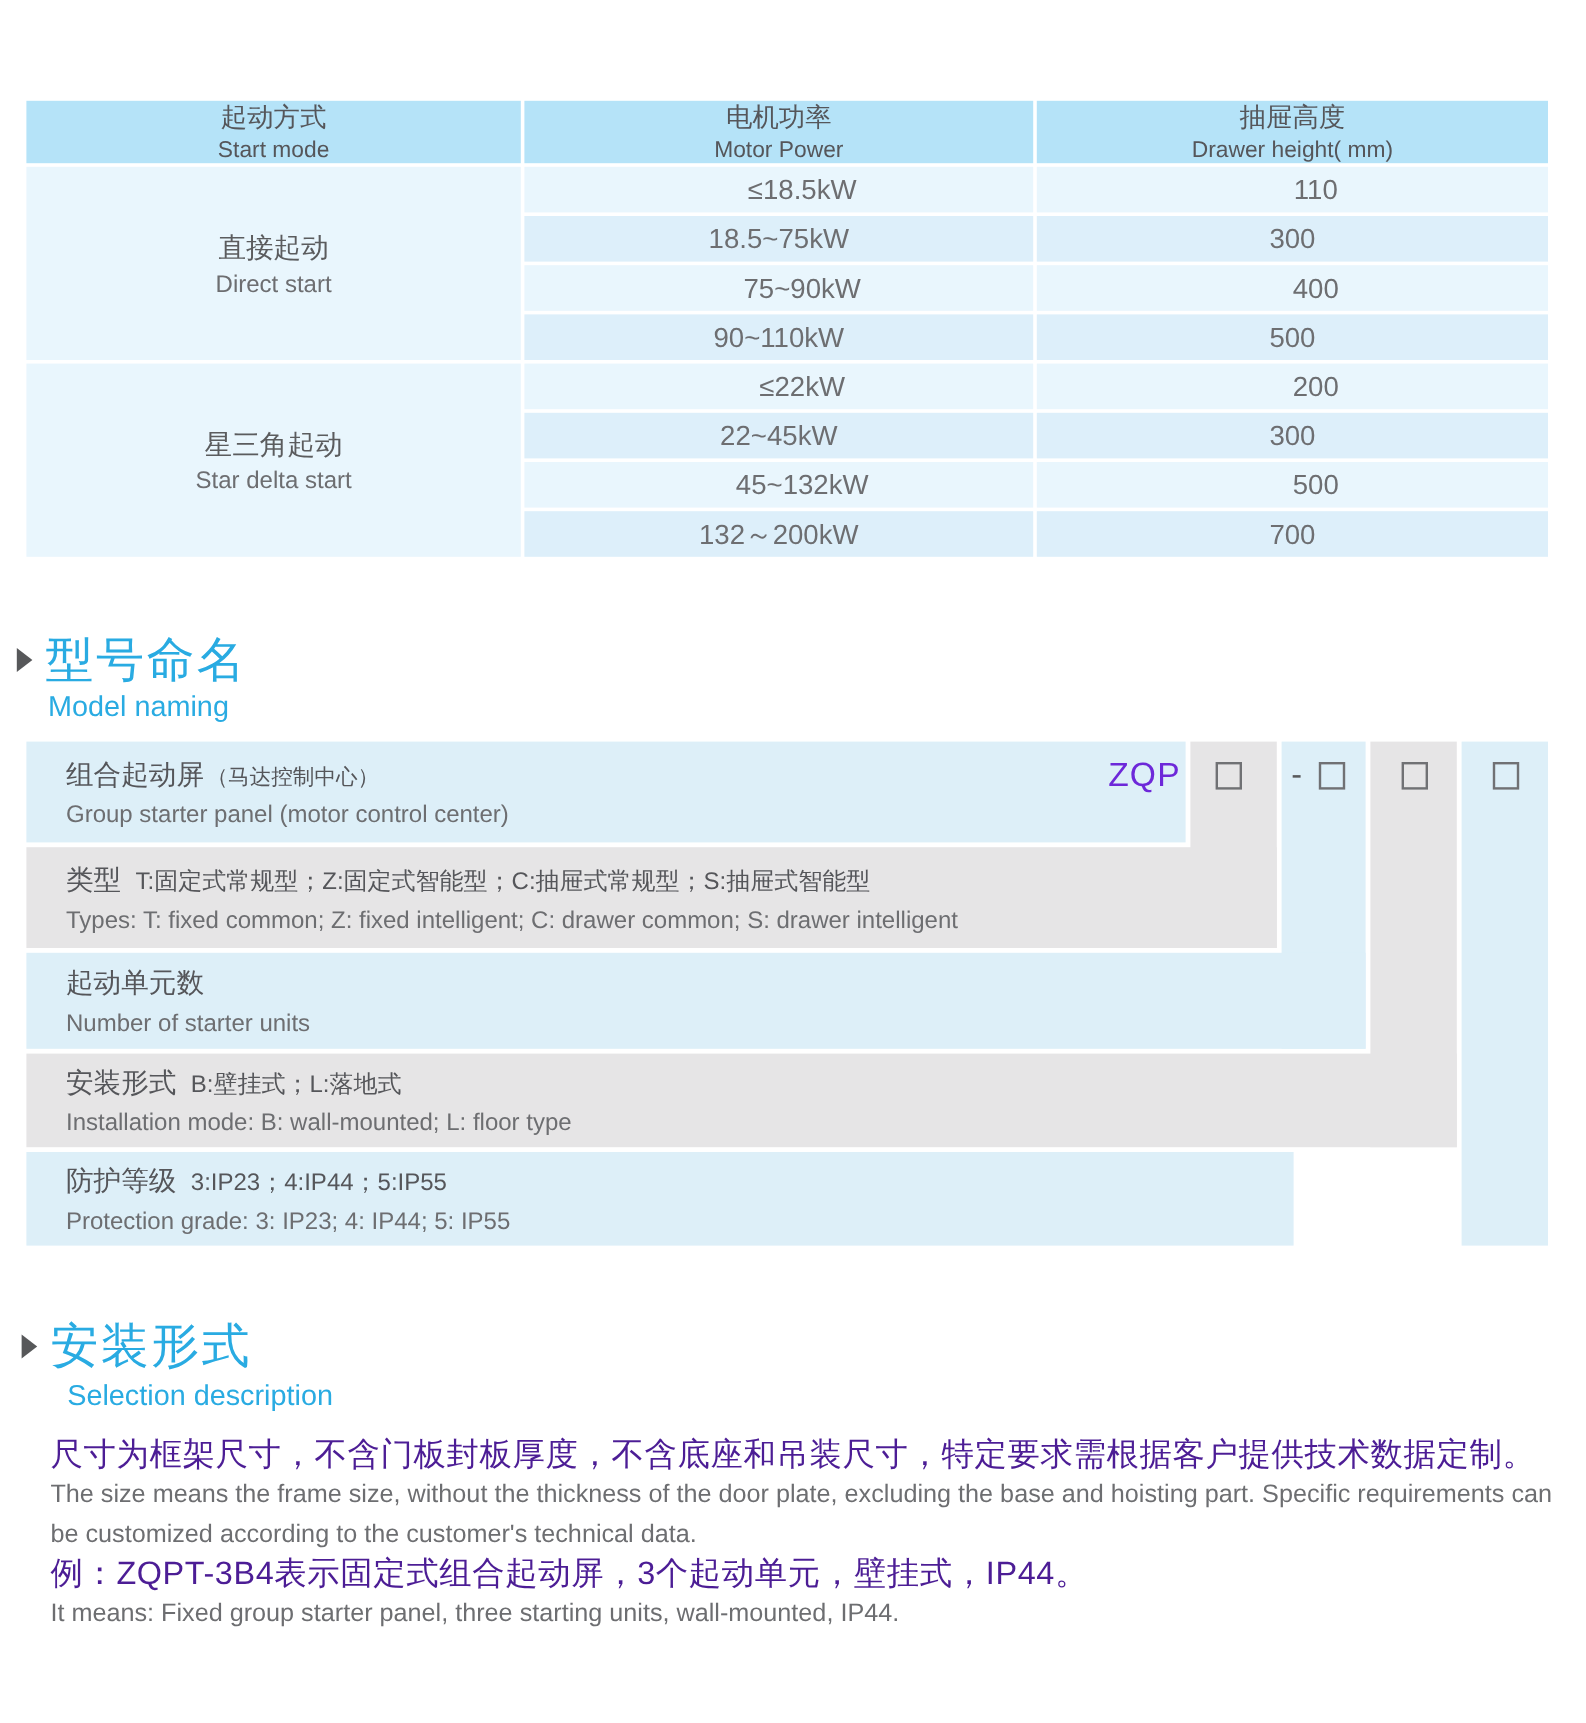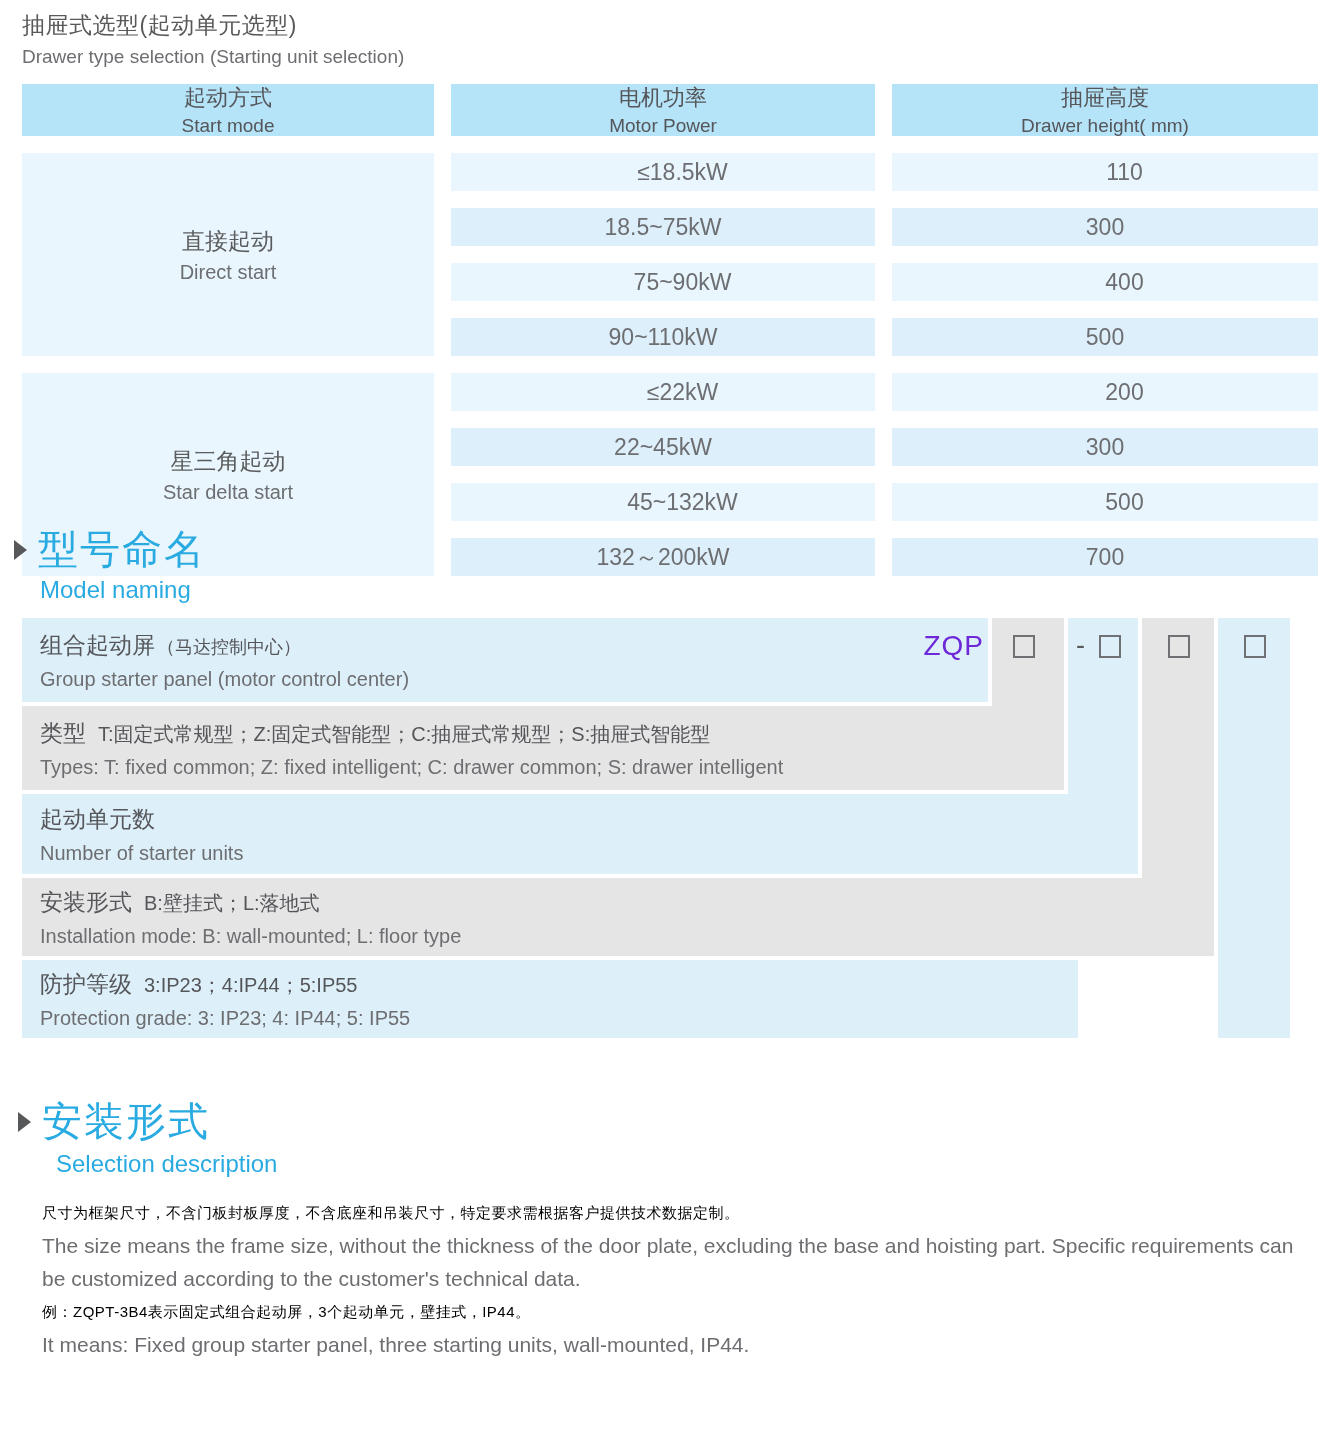--- a/index.html
+++ b/index.html
@@ -17,21 +17,21 @@
   .top-title { position:absolute; left:22px; top:10px; }
   .top-title .cn { font-size:23px; color:#58595b; letter-spacing:0.5px; }
   .top-title .en { font-size:19px; color:#6d6e71; margin-top:5px; }
 
   
   .sel-table {
     position:absolute; left:22px; top:84px;
     display:grid;
     grid-template-columns:412px 424px 426px;
     grid-template-rows:52px repeat(8, 38px);
-    gap:17px;
+    gap:3px;
     background:#ffffff;
   }
   .cell { display:flex; flex-direction:column; align-items:center; justify-content:center; text-align:center; }
   .th { background:#b5e3f8; }
   .th .cn { font-size:22px; color:#55565a; }
   .th .en { font-size:19px; color:#55565a; margin-top:2px; }
   .mode-cell { background:#e9f6fd; }
   .mode-cell .cn { font-size:23px; color:#5b5c5e; }
   .mode-cell .en { font-size:20px; color:#6d6e71; margin-top:4px; }
   .body-cell { font-size:23px; color:#6d6e71; }
@@ -45,49 +45,45 @@
     border-bottom:10px solid transparent;
     border-left:13px solid #57585a;
   }
   .sec-cn { position:absolute; font-size:40px; color:#29abe2; letter-spacing:2px; }
   .sec-en { position:absolute; font-size:24px; color:#29abe2; }
 
   
   .band, .col { position:absolute; }
   .blue { background:#ddeff8; }
   .gray { background:#e6e5e6; }
-  .band { display:flex; flex-direction:column; justify-content:center; padding-left:18px; row-gap:7px; }
+  .band { display:flex; flex-direction:column; justify-content:center; padding-left:33px; row-gap:7px; }
   .band-cn { font-size:23px; color:#55565a; }
   .band-cn .det { font-size:20px; margin-left:12px; }
   .band-cn .det-sm { font-size:18px; margin-left:2px; }
   .band-en { font-size:20px; color:#6d6e71; }
   .code-prefix {
     position:absolute; left:922px; top:630px; width:62px;
     text-align:right; font-size:28px; color:#6d28d9; letter-spacing:1px;
   }
   .code-box {
     position:absolute; width:22px; height:23px;
     border:2px solid #707174; top:635px;
   }
   .code-dash { position:absolute; top:630px; font-size:27px; color:#58595b; }
 
   
   .desc-block { position:absolute; left:42px; top:1196px; width:1252px; }
-  .cn-line { font-size:15px; color:#000000; line-height:33px; letter-spacing:0.5px; }
+  .cn-line { font-size:27px; color:#4c1d95; line-height:33px; letter-spacing:0.5px; }
   .en-text { font-size:21px; color:#6d6e71; line-height:33px; }
 </style>
 </head>
 <body>
 
 <div class="page">
 
-  <div class="top-title">
-    <div class="cn">抽屉式选型(起动单元选型)</div>
-    <div class="en">Drawer type selection (Starting unit selection)</div>
-  </div>
 
   <div class="sel-table">
     <div class="cell th" style="grid-column:1;grid-row:1">
       <div class="cn">起动方式</div>
       <div class="en">Start mode</div>
     </div>
     <div class="cell th" style="grid-column:2;grid-row:1">
       <div class="cn">电机功率</div>
       <div class="en">Motor Power</div>
     </div>

